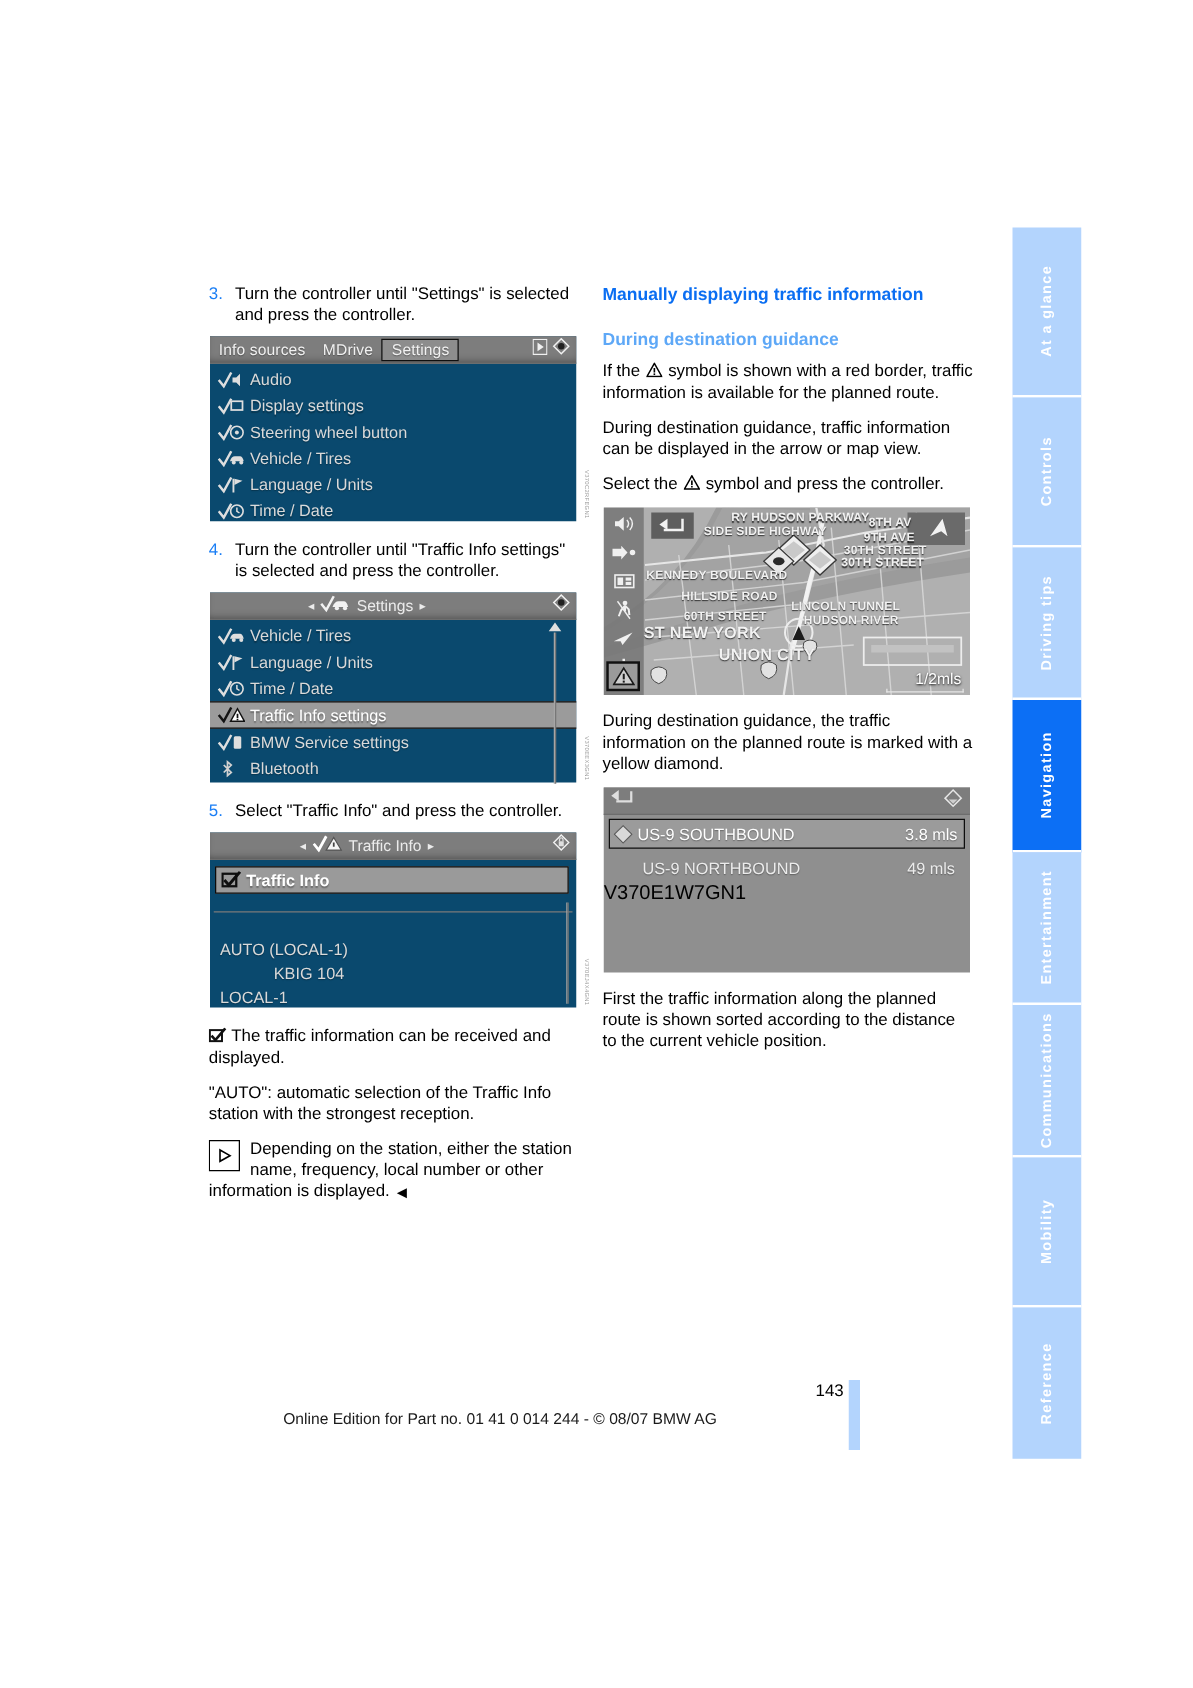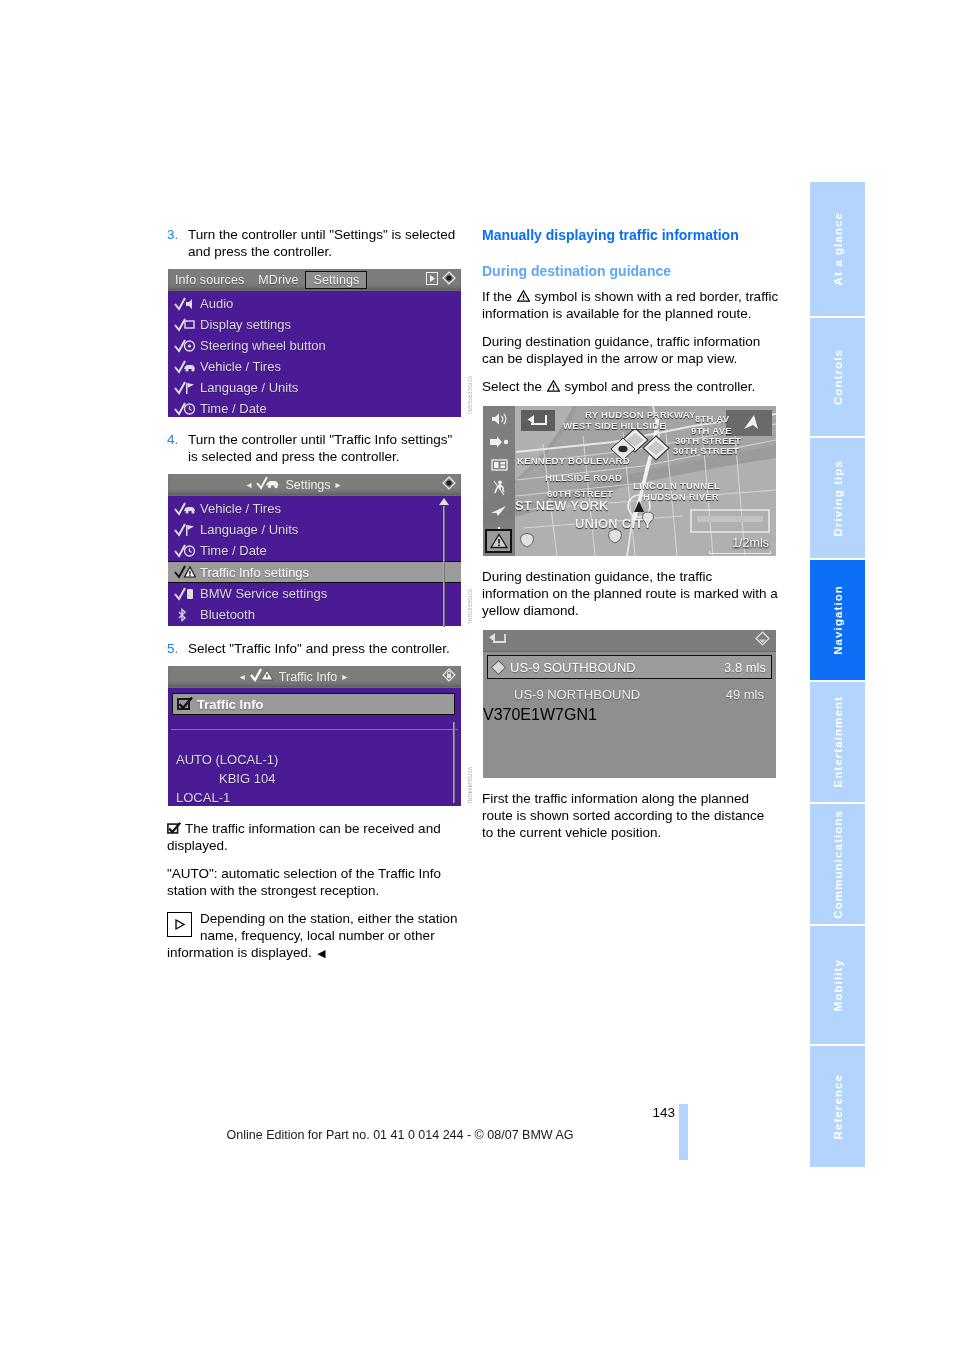--- a/index.html
+++ b/index.html
@@ -53,21 +53,21 @@
   .notebox {
     float: left; width: 25px; height: 25px;
     border: 1.6px solid #000; margin: 2px 8px 0 0;
     display: flex; align-items: center; justify-content: center;
   }
   .end-tri { display:inline-block; margin-left:3px; vertical-align:-1px; }
 
   
   .shot {
     position: relative; width: 293px;
-    background: #4c1d95; margin: 6px 0 14px 1px;
+    background: #0c4a6e; margin: 6px 0 14px 1px;
     font-family: "Liberation Sans", sans-serif;
     user-select: none;
     filter: contrast(1.02);
   }
   .shot .watermark {
     position: absolute; right: -11px; bottom: 2px;
     writing-mode: vertical-rl; font-size: 4.6px; color: #9a9a9a;
     letter-spacing: .3px; white-space: nowrap;
   }
   .shot-bar {
@@ -608,21 +608,21 @@
           </svg>
       </div>
 
       <div class="map-dir">
         <svg width="22" height="20" viewBox="0 0 22 20">
             <polygon points="16,2 6,16 15,12 20,16" fill="#f2f2f2"></polygon>
           </svg>
       </div>
 
       <span class="map-lbl" style="left:66px;top:3px;padding-left:36px;">RY HUDSON PARKWAY</span>
-      <span class="map-lbl" style="left:80px;top:14px;">WEST SIDE HILLSIDE</span>
+      <span class="map-lbl" style="left:80px;top:14px;">SIDE SIDE HIGHWAY</span>
       <span class="map-lbl" style="left:212px;top:7px;">8TH AV</span>
       <span class="map-lbl" style="left:208px;top:19px;">9TH AVE</span>
       <span class="map-lbl" style="left:192px;top:29px;">30TH STREET</span>
       <span class="map-lbl" style="left:190px;top:39px;">30TH STREET</span>
       <span class="map-lbl" style="left:34px;top:49px;">KENNEDY BOULEVARD</span>
       <span class="map-lbl" style="left:62px;top:66px;">HILLSIDE ROAD</span>
       <span class="map-lbl" style="left:64px;top:82px;">60TH STREET</span>
       <span class="map-lbl" style="left:150px;top:74px;">LINCOLN TUNNEL</span>
       <span class="map-lbl" style="left:160px;top:85px;">HUDSON RIVER</span>
       <span class="map-lbl" style="left:32px;top:92px;font-size:13px;">ST NEW YORK</span>

